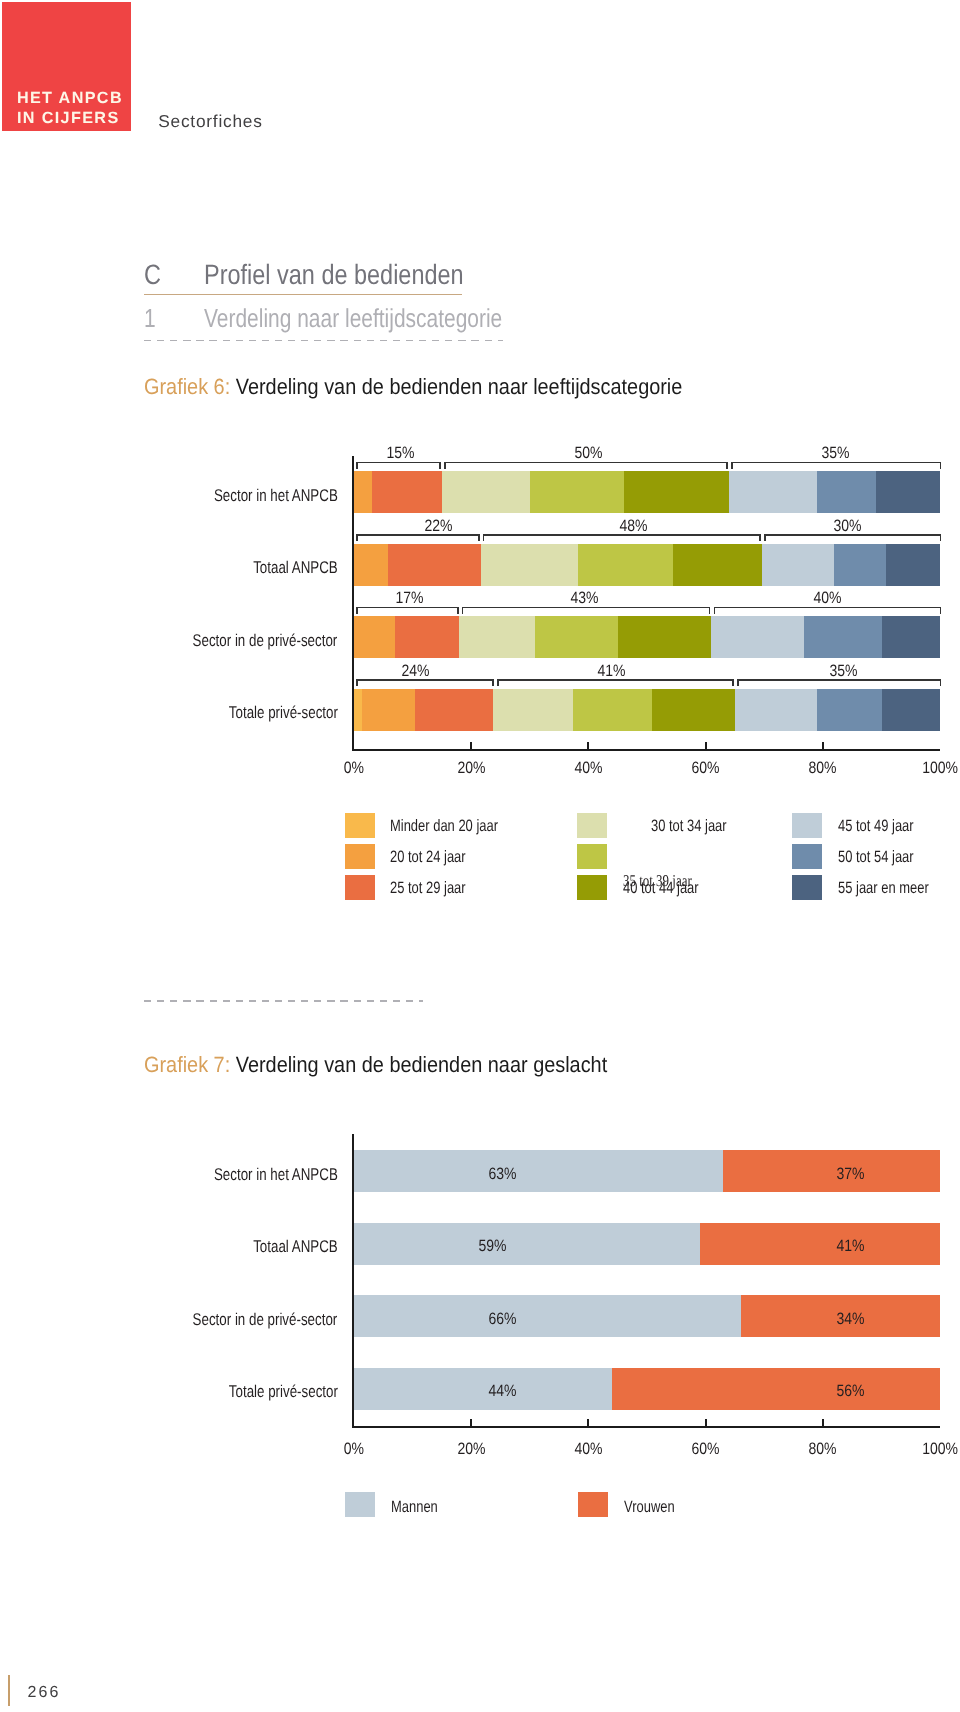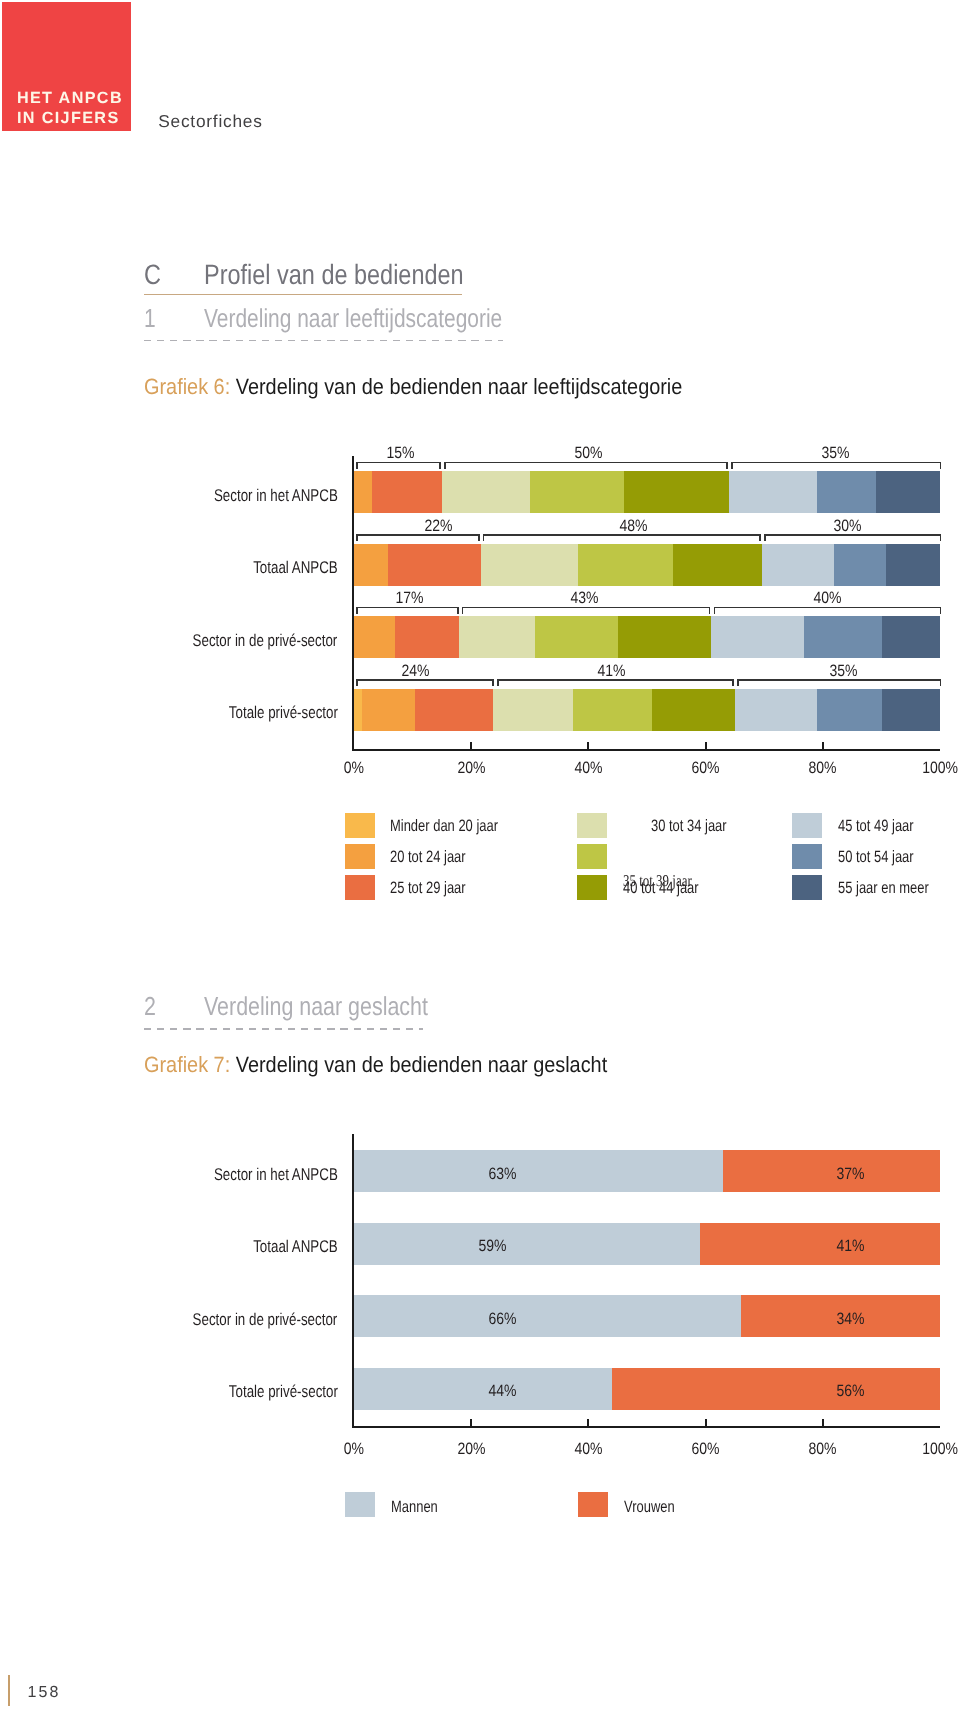--- a/index.html
+++ b/index.html
@@ -212,23 +212,20 @@
       <div class="legend-tx" style="left:622.7px;top:880.3px;"><i>40 tot 44 jaar</i></div>
       <div class="legend-sw" style="left:792.2px;top:813px;background:#BFCDD8;"></div>
       <div class="legend-tx" style="left:837.8000000000001px;top:818.3px;"><i>45 tot 49 jaar</i></div>
       <div class="legend-sw" style="left:792.2px;top:844px;background:#6F8CAB;"></div>
       <div class="legend-tx" style="left:837.8000000000001px;top:849.3px;"><i>50 tot 54 jaar</i></div>
       <div class="legend-sw" style="left:792.2px;top:875px;background:#4C6380;"></div>
       <div class="legend-tx" style="left:837.8000000000001px;top:880.3px;"><i>55 jaar en meer</i></div>
     </div>
 
   <div class="sec-2">
-    <div class="row">
-      <span class="num cond">2</span><span class="cond">Verdeling naar geslacht</span>
-    </div>
     <div class="rule"></div>
   </div>
 
   <div class="grafiek" id="grafiek7"><span class="cw"><span class="gname">Grafiek 7:</span> <span>Verdeling van de bedienden naar geslacht</span></span></div>
 
   <div class="chart" id="chart2" style="left:0;top:0;width:960px;height:0;">
       <div class="axis-v" style="left:352.2px;top:1133.9px;height:293.39999999999986px;"></div>
       <div class="axis-h" style="left:352.2px;top:1426.3px;width:587.5999999999999px;"></div>
       <div class="axislabel" style="left:314.2px;top:1441px;width:80px;"><i>0%</i></div>
       <div class="tick" style="left:470.31999999999994px;top:1419.3px;"></div>
@@ -268,14 +265,14 @@
       <div class="barval" style="left:810.2031999999999px;top:1310.8px;width:80px;"><i>34%</i></div>
       <div class="barval" style="left:462.35679999999996px;top:1383.3px;width:80px;"><i>44%</i></div>
       <div class="barval" style="left:810.2031999999999px;top:1383.3px;width:80px;"><i>56%</i></div>
       <div class="legend-sw" style="left:344.5px;top:1492.3px;background:#BFCDD8;"></div>
       <div class="legend-tx" style="left:390.8px;top:1498.6px;"><i>Mannen</i></div>
       <div class="legend-sw" style="left:578.1px;top:1492.3px;background:#EA6E41;"></div>
       <div class="legend-tx" style="left:624.4px;top:1498.6px;"><i>Vrouwen</i></div>
     </div>
 
   <div class="footer-rule"></div>
-  <div class="footer-num">158</div>
+  <div class="footer-num">266</div>
 </div>
 
 </body></html>

